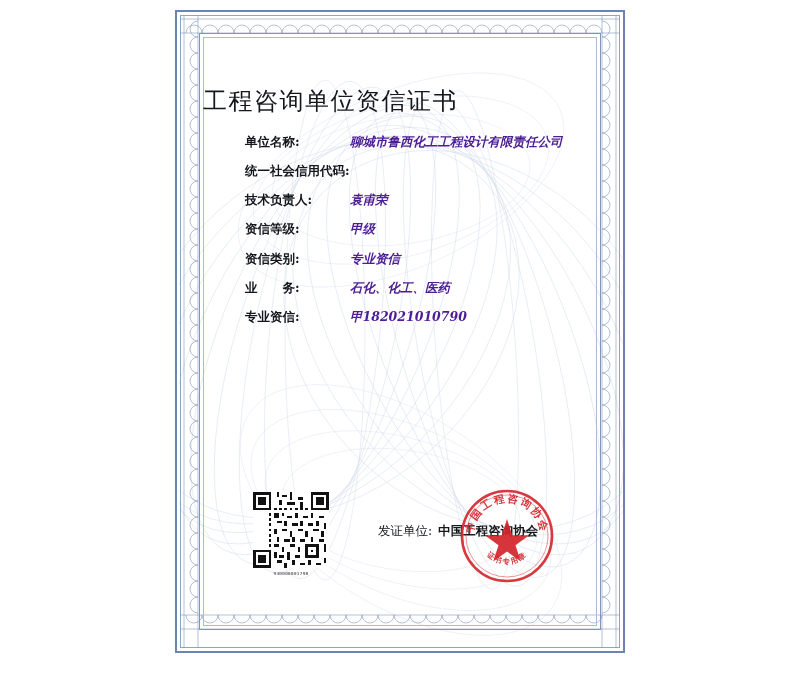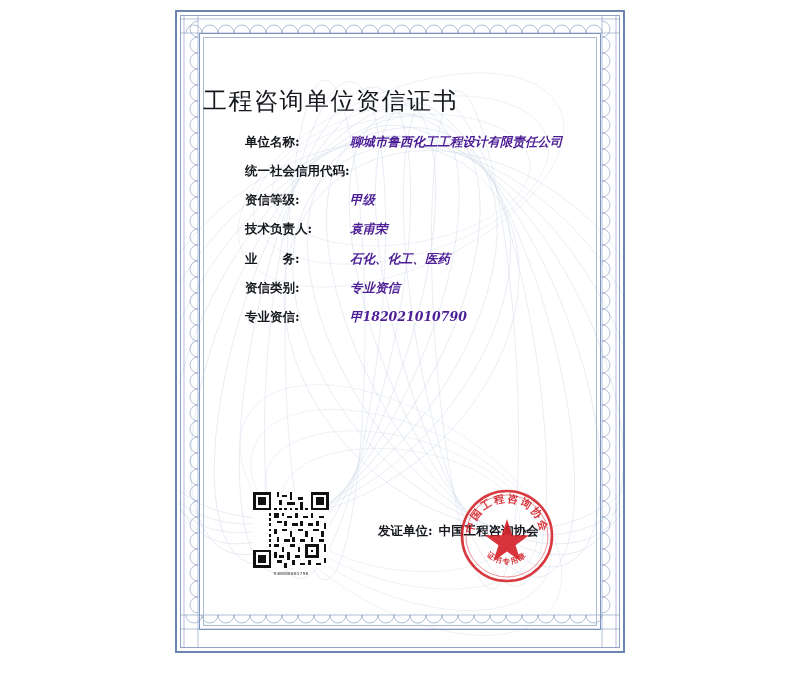--- a/index.html
+++ b/index.html
@@ -155,21 +155,21 @@
   
   .issuer {
     position: absolute;
     left: 175px;
     top: 486px;
     font-size: 12.5px;
     font-family: "DejaVu Serif", "Liberation Serif", serif;
     color: #14171c;
     white-space: nowrap;
   }
-  .issuer .issuer-label { font-weight: 700; text-align: center; }
+  .issuer .issuer-label { font-weight: 400; text-align: center; }
   .issuer .issuer-value { margin-left: 6px; font-weight: 600; }
 
   .seal {
     position: absolute;
     left: 255px;
     top: 450px;
     width: 98px;
     height: 98px;
     pointer-events: none;
   }
@@ -276,34 +276,34 @@
 
     <div class="fields">
       <div class="field-row w-label">
         <span class="field-label">单位名称:</span>
         <span class="field-value">聊城市鲁西化工工程设计有限责任公司</span>
       </div>
       <div class="field-row">
         <span class="field-label">统一社会信用代码:</span>
       </div>
       <div class="field-row w-label">
+        <span class="field-label">技术负责人:</span>
+        <span class="field-value">袁甫荣</span>
+      </div>
+      <div class="field-row w-label">
         <span class="field-label">资信等级:</span>
         <span class="field-value">甲级</span>
       </div>
       <div class="field-row w-label">
-        <span class="field-label">技术负责人:</span>
-        <span class="field-value">袁甫荣</span>
+        <span class="field-label">资信类别:</span>
+        <span class="field-value">专业资信</span>
       </div>
       <div class="field-row w-label">
         <span class="field-label">业　　务:</span>
         <span class="field-value">石化、化工、医药</span>
-      </div>
-      <div class="field-row w-label">
-        <span class="field-label">资信类别:</span>
-        <span class="field-value">专业资信</span>
       </div>
       <div class="field-row w-label">
         <span class="field-label">专业资信:</span>
         <span class="field-value">甲182021010790</span>
       </div>
     </div>
 
     <div class="qr-wrap">
       <svg class="qr-code" viewBox="0 0 29 29" shape-rendering="crispEdges">
         <rect width="29" height="29" fill="#ffffff"></rect>

